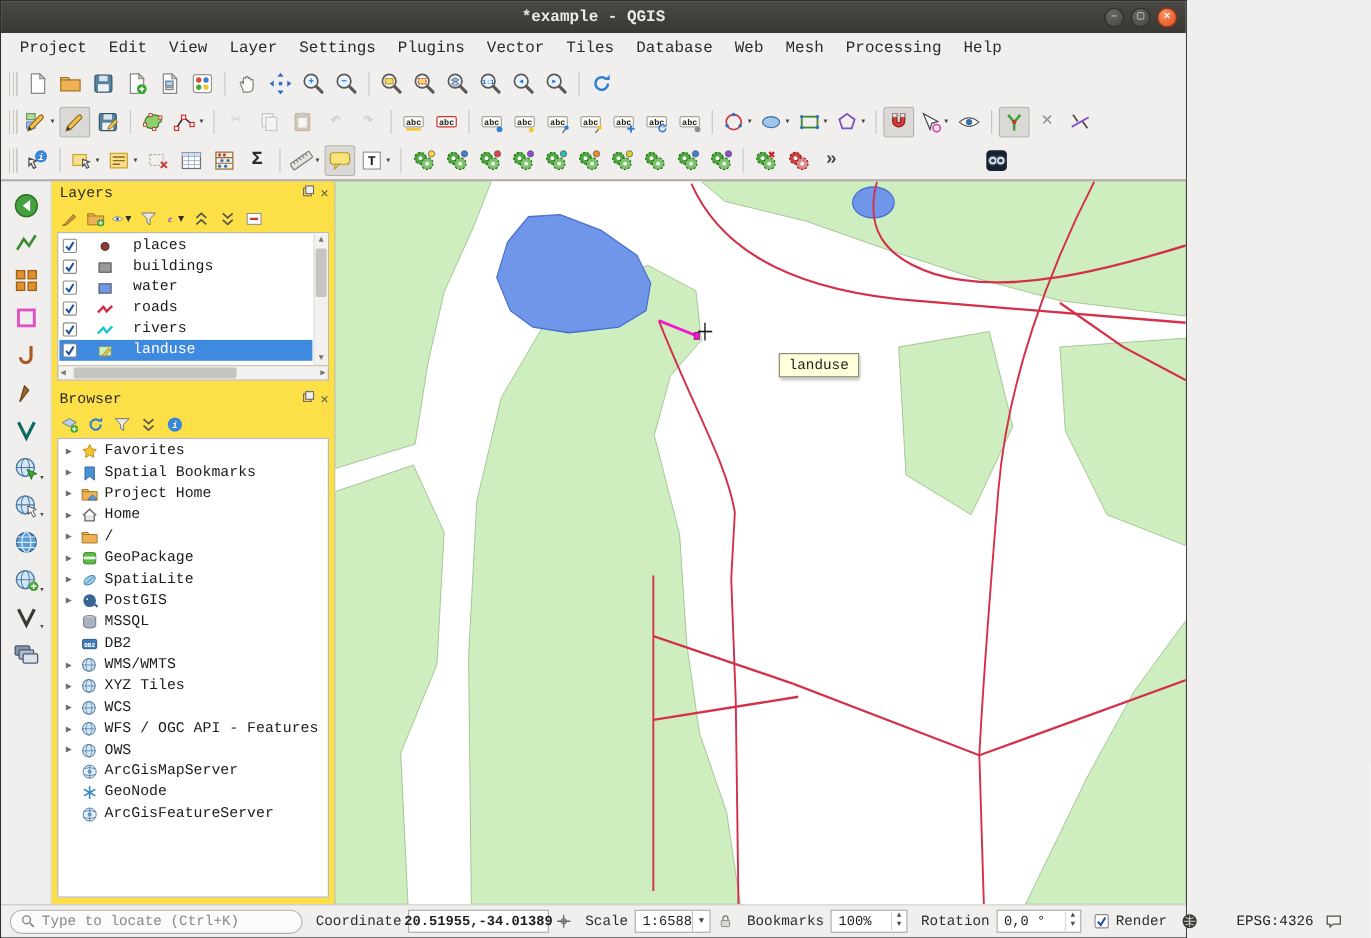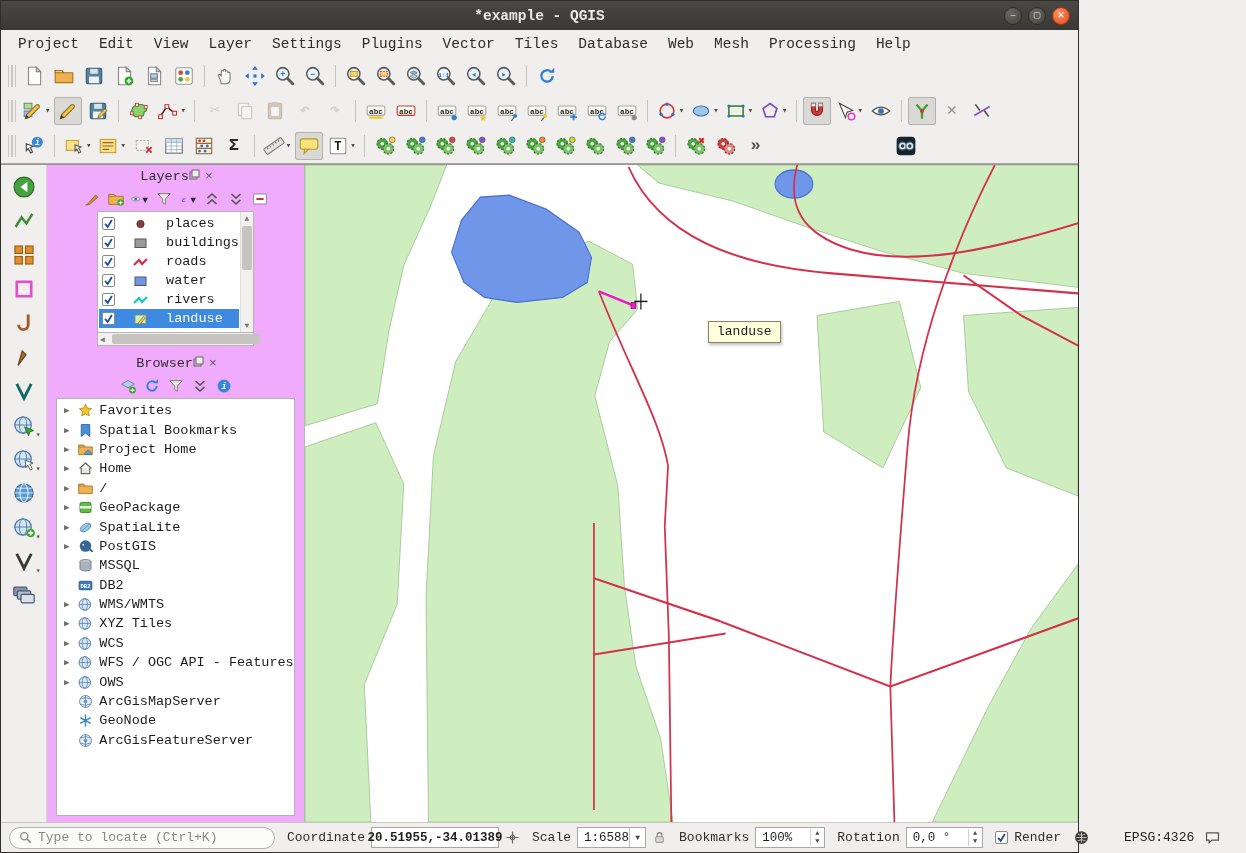--- a/index.html
+++ b/index.html
@@ -31,21 +31,21 @@
   .tsep { width:1px; height:22px; background:#c6c4c0; margin:0 5px; flex:0 0 auto; }
   .grip { width:8px; height:22px; margin:0 3px; flex:0 0 auto;
           background:repeating-linear-gradient(90deg,#c9c7c3 0 1.5px,transparent 1.5px 3.5px); }
 
   
   .main { flex:1; display:flex; min-height:0; border-top:1px solid #989692; }
   .rail { width:46px; flex:0 0 auto; background:#f0efed; display:flex; flex-direction:column; align-items:center; padding-top:8px; gap:7px; border-right:1px solid #d6d4d0; }
   .railbtn { width:30px; height:27px; display:flex; align-items:center; justify-content:center; position:relative; }
   .railbtn .dd { position:absolute; right:-2px; bottom:-1px; font-size:8px; color:#4a4a48; }
 
-  .panels { width:258px; flex:0 0 auto; display:flex; flex-direction:column; background:#f0abfc; border-right:1px solid #b9b7b3;align-items:center; }
+  .panels { width:258px; flex:0 0 auto; display:flex; flex-direction:column; background:#fde047; border-right:1px solid #b9b7b3; }
   .panel-header { height:22px; flex:0 0 auto; display:flex; align-items:center; padding:0 5px 0 7px; font-size:13.5px; color:#2d2d2b; }
   .ph-btns { margin-left:auto; display:flex; gap:5px; align-items:center; color:#6b6965; }
   .ph-x { font-size:13px; line-height:1; color:#5c5a56; }
   .panel-toolbar { height:24px; flex:0 0 auto; display:flex; align-items:center; gap:4px; padding:0 6px; }
   .pt-btn { width:20px; height:20px; display:flex; align-items:center; justify-content:center; }
 
   .layers-wrap { margin:0 5px; flex:0 0 auto; }
   .layers-list { background:#fff; border:1px solid #b5b3af; height:122px; position:relative; overflow:hidden; padding:2px 14px 0 1px; }
   .layer-row { height:19px; display:flex; align-items:center; gap:18px; padding-left:3px; font-size:13.5px; color:#1c1c1a; white-space:nowrap; }
   .layer-row.selected { background:#3d8ae0; color:#fff; }
@@ -988,37 +988,37 @@
               <span>buildings</span>
             </div>
             <div class="layer-row">
               <span class="cbx">
                 <svg width="11" height="11" viewBox="0 0 13 13">
                   <path d="M2.5,7l3,3.5 5,-8" stroke="#1d4f9c" stroke-width="2.2" fill="none"></path>
                 </svg>
               </span>
               <span style="display:flex;">
                 <svg width="15" height="14" viewBox="0 0 15 14">
-                  <path d="M1,10 L6,5 L9,9 L14,4" fill="none" stroke="#d5304a" stroke-width="2.2"></path>
+                  <rect x="2" y="3" width="11" height="8.5" fill="#6f96e8" stroke="#55565c"></rect>
                 </svg>
               </span>
-              <span>roads</span>
+              <span>water</span>
             </div>
             <div class="layer-row">
               <span class="cbx">
                 <svg width="11" height="11" viewBox="0 0 13 13">
                   <path d="M2.5,7l3,3.5 5,-8" stroke="#1d4f9c" stroke-width="2.2" fill="none"></path>
                 </svg>
               </span>
               <span style="display:flex;">
                 <svg width="15" height="14" viewBox="0 0 15 14">
-                  <rect x="2" y="3" width="11" height="8.5" fill="#6f96e8" stroke="#55565c"></rect>
+                  <path d="M1,10 L6,5 L9,9 L14,4" fill="none" stroke="#d5304a" stroke-width="2.2"></path>
                 </svg>
               </span>
-              <span>water</span>
+              <span>roads</span>
             </div>
             <div class="layer-row">
               <span class="cbx">
                 <svg width="11" height="11" viewBox="0 0 13 13">
                   <path d="M2.5,7l3,3.5 5,-8" stroke="#1d4f9c" stroke-width="2.2" fill="none"></path>
                 </svg>
               </span>
               <span style="display:flex;">
                 <svg width="15" height="14" viewBox="0 0 15 14">
                   <path d="M1,10 L6,5 L9,9 L14,4" fill="none" stroke="#18c5d1" stroke-width="2.2"></path>

